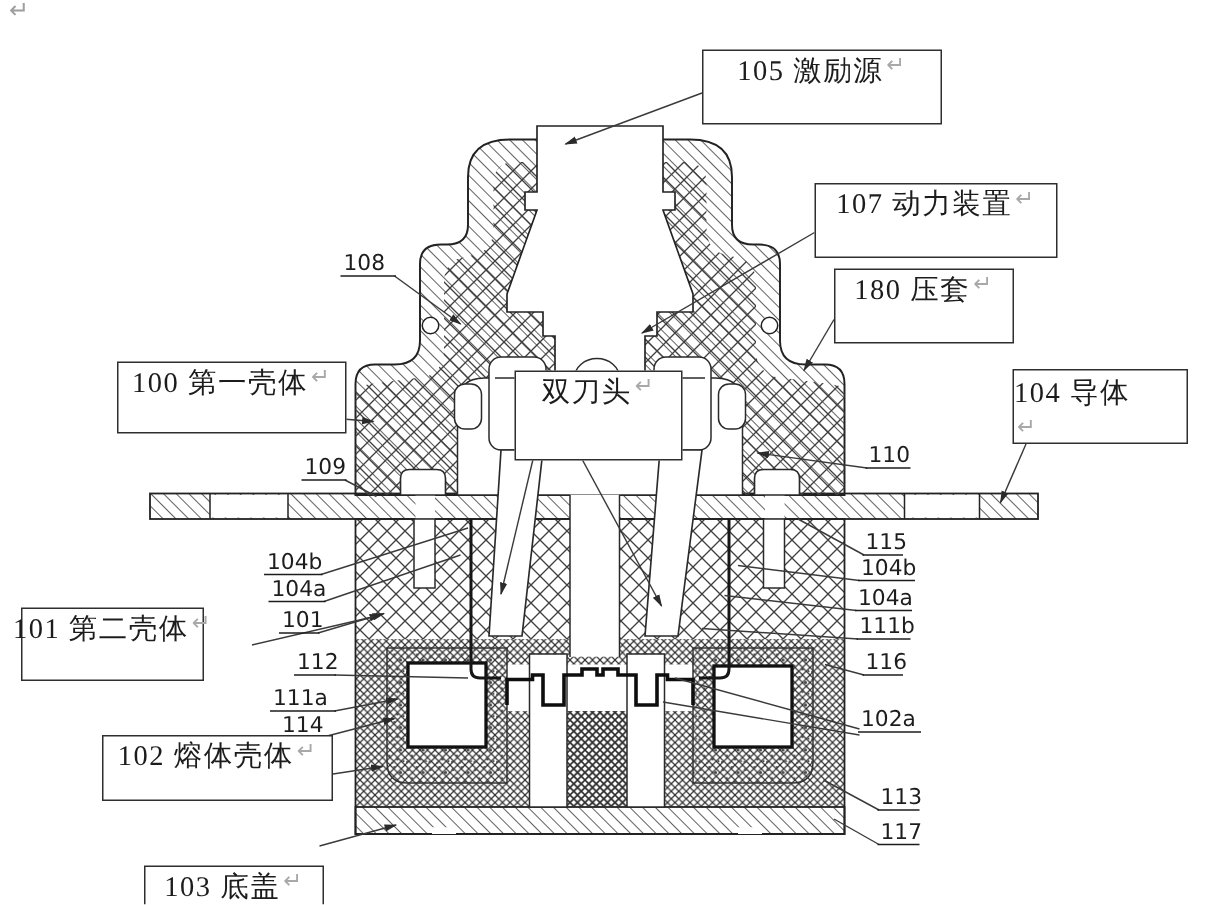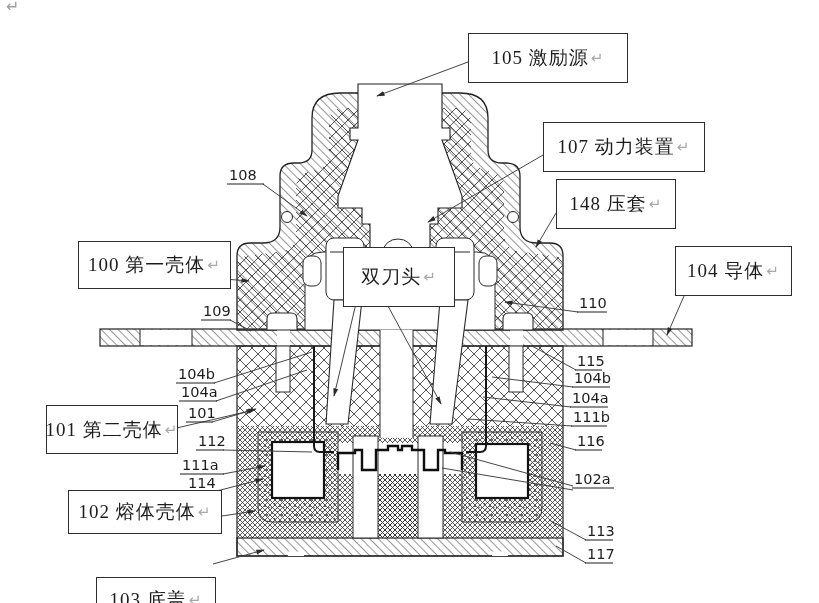--- a/index.html
+++ b/index.html
@@ -1,20 +1,20 @@
 <!DOCTYPE html>
 <html><head>
 <meta charset="utf-8">
 <style>
   html,body{margin:0;padding:0;background:#ffffff;}
   #stage{position:relative;width:819px;height:603px;background:#ffffff;overflow:hidden;
          font-family:"Liberation Sans","DejaVu Sans",sans-serif;}
   #stage svg{position:absolute;left:0;top:0;}
   .callout{position:absolute;box-sizing:border-box;border:1.4px solid #2e2e2e;background:#ffffff;
-           display:flex;align-items:center;justify-content:center;
+           display:flex;align-items:flex-start;justify-content:center;
            font-family:"Liberation Serif","DejaVu Serif",serif;
            font-size:19px;color:#1c1c1c;letter-spacing:1px;white-space:nowrap;}
   .callout .ret{color:#a8a8a8;font-size:15px;margin-left:2px;font-family:"DejaVu Sans",sans-serif;}
   .pmark{position:absolute;left:6px;top:-3px;color:#9e9e9e;font-size:16px;
          font-family:"DejaVu Sans",sans-serif;}
   text.ref{font-family:"DejaVu Sans","Liberation Sans",sans-serif;font-size:14.5px;fill:#1d1d1d;}
 </style>
 </head>
 <body>
 
@@ -219,36 +219,36 @@
 
   <div class="callout" style="left:468px;top:33px;width:160px;height:50px;">
     <span>105 激励源</span>
       <span class="ret">↵</span>
   </div>
   <div class="callout" style="left:543px;top:122px;width:162px;height:50px;">
     <span>107 动力装置</span>
       <span class="ret">↵</span>
   </div>
   <div class="callout" style="left:556px;top:179px;width:120px;height:50px;">
-    <span>148 压套</span>
+    <span>180 压套</span>
       <span class="ret">↵</span>
   </div>
   <div class="callout" style="left:47px;top:241px;width:153px;height:48px;margin-left:31px;">
     <span>100 第一壳体</span>
       <span class="ret">↵</span>
   </div>
   <div class="callout" style="left:343px;top:247px;width:112px;height:60px;">
     <span>双刀头</span>
       <span class="ret">↵</span>
   </div>
-  <div class="callout" style="left:675px;top:246px;width:117px;height:50px;">
+  <div class="callout" style="left:675px;top:246px;width:117px;height:50px;flex-direction:column;">
     <span>104 导体</span>
       <span class="ret">↵</span>
   </div>
-  <div class="callout" style="left:14px;top:405px;width:132px;height:49px;margin-left:32px;">
+  <div class="callout" style="left:14px;top:405px;width:122px;height:49px;">
     <span>101 第二壳体</span>
       <span class="ret">↵</span>
   </div>
   <div class="callout" style="left:68px;top:490px;width:154px;height:44px;">
     <span>102 熔体壳体</span>
       <span class="ret">↵</span>
   </div>
   <div class="callout" style="left:96px;top:549px;width:120px;height:45px;margin-top:28px;">
     <span>103 底盖</span>
       <span class="ret">↵</span>

